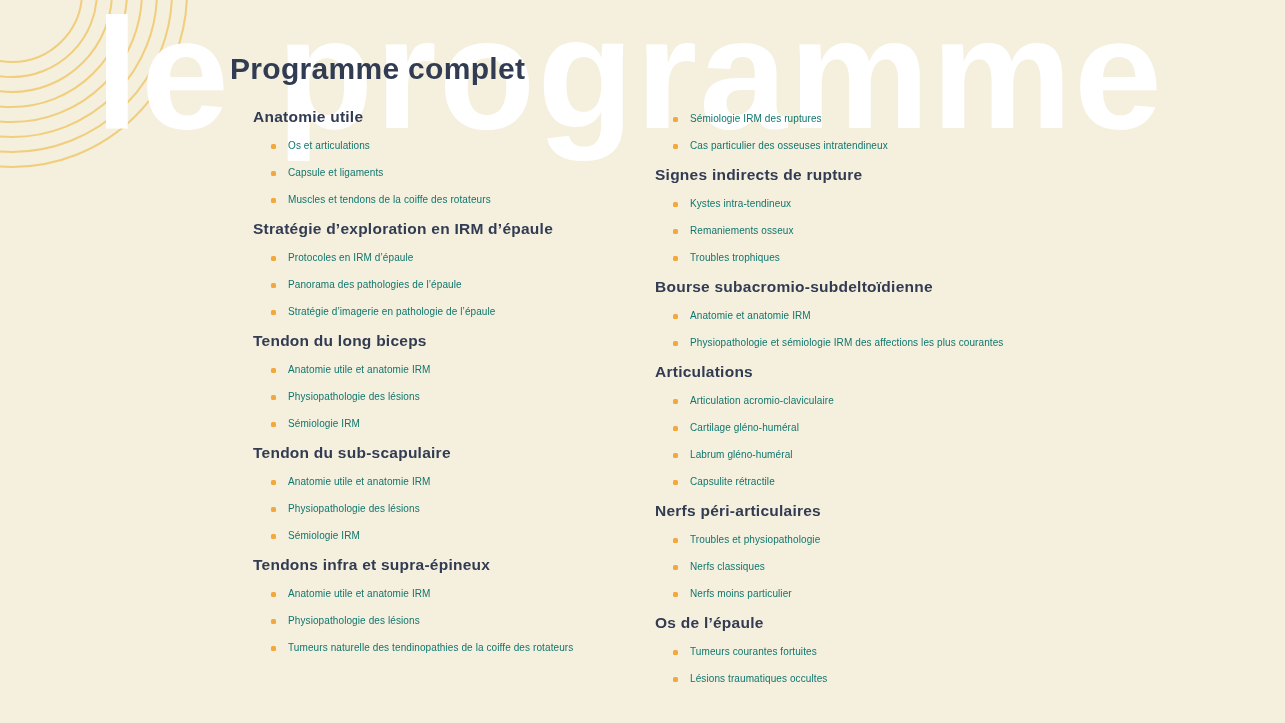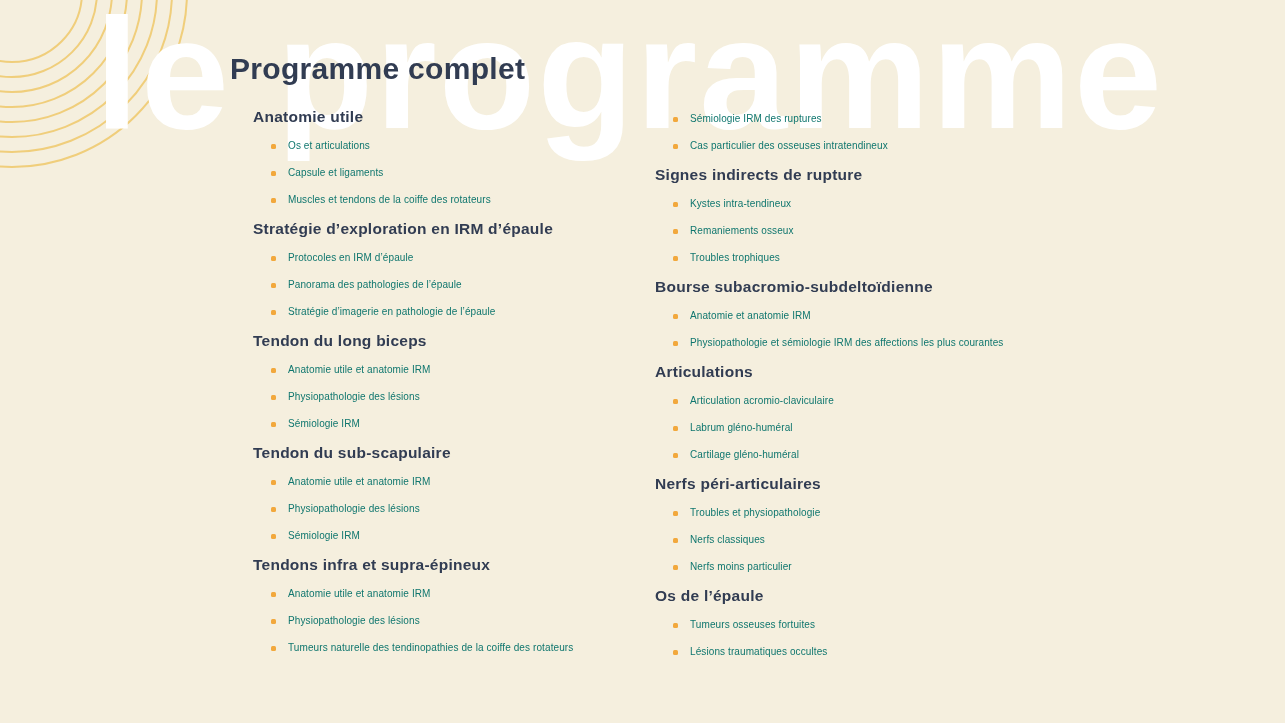--- a/index.html
+++ b/index.html
@@ -228,25 +228,29 @@
         </section>
         <section>
           <h2>Articulations</h2>
           <ul>
             <li>
               <span class="bullet"></span>
               <span>Articulation acromio-claviculaire</span>
             </li>
             <li>
               <span class="bullet"></span>
+              <span>Cartilage gléno-huméral</span>
+            </li>
+            <li>
+              <span class="bullet"></span>
               <span>Labrum gléno-huméral</span>
             </li>
             <li>
               <span class="bullet"></span>
-              <span>Cartilage gléno-huméral</span>
+              <span>Capsulite rétractile</span>
             </li>
           </ul>
         </section>
         <section>
           <h2>Nerfs péri-articulaires</h2>
           <ul>
             <li>
               <span class="bullet"></span>
               <span>Troubles et physiopathologie</span>
             </li>
@@ -258,21 +262,21 @@
               <span class="bullet"></span>
               <span>Nerfs moins particulier</span>
             </li>
           </ul>
         </section>
         <section>
           <h2>Os de l’épaule</h2>
           <ul>
             <li>
               <span class="bullet"></span>
-              <span>Tumeurs osseuses fortuites</span>
+              <span>Tumeurs courantes fortuites</span>
             </li>
             <li>
               <span class="bullet"></span>
               <span>Lésions traumatiques occultes</span>
             </li>
           </ul>
         </section>
       </div>
   </div>
 

